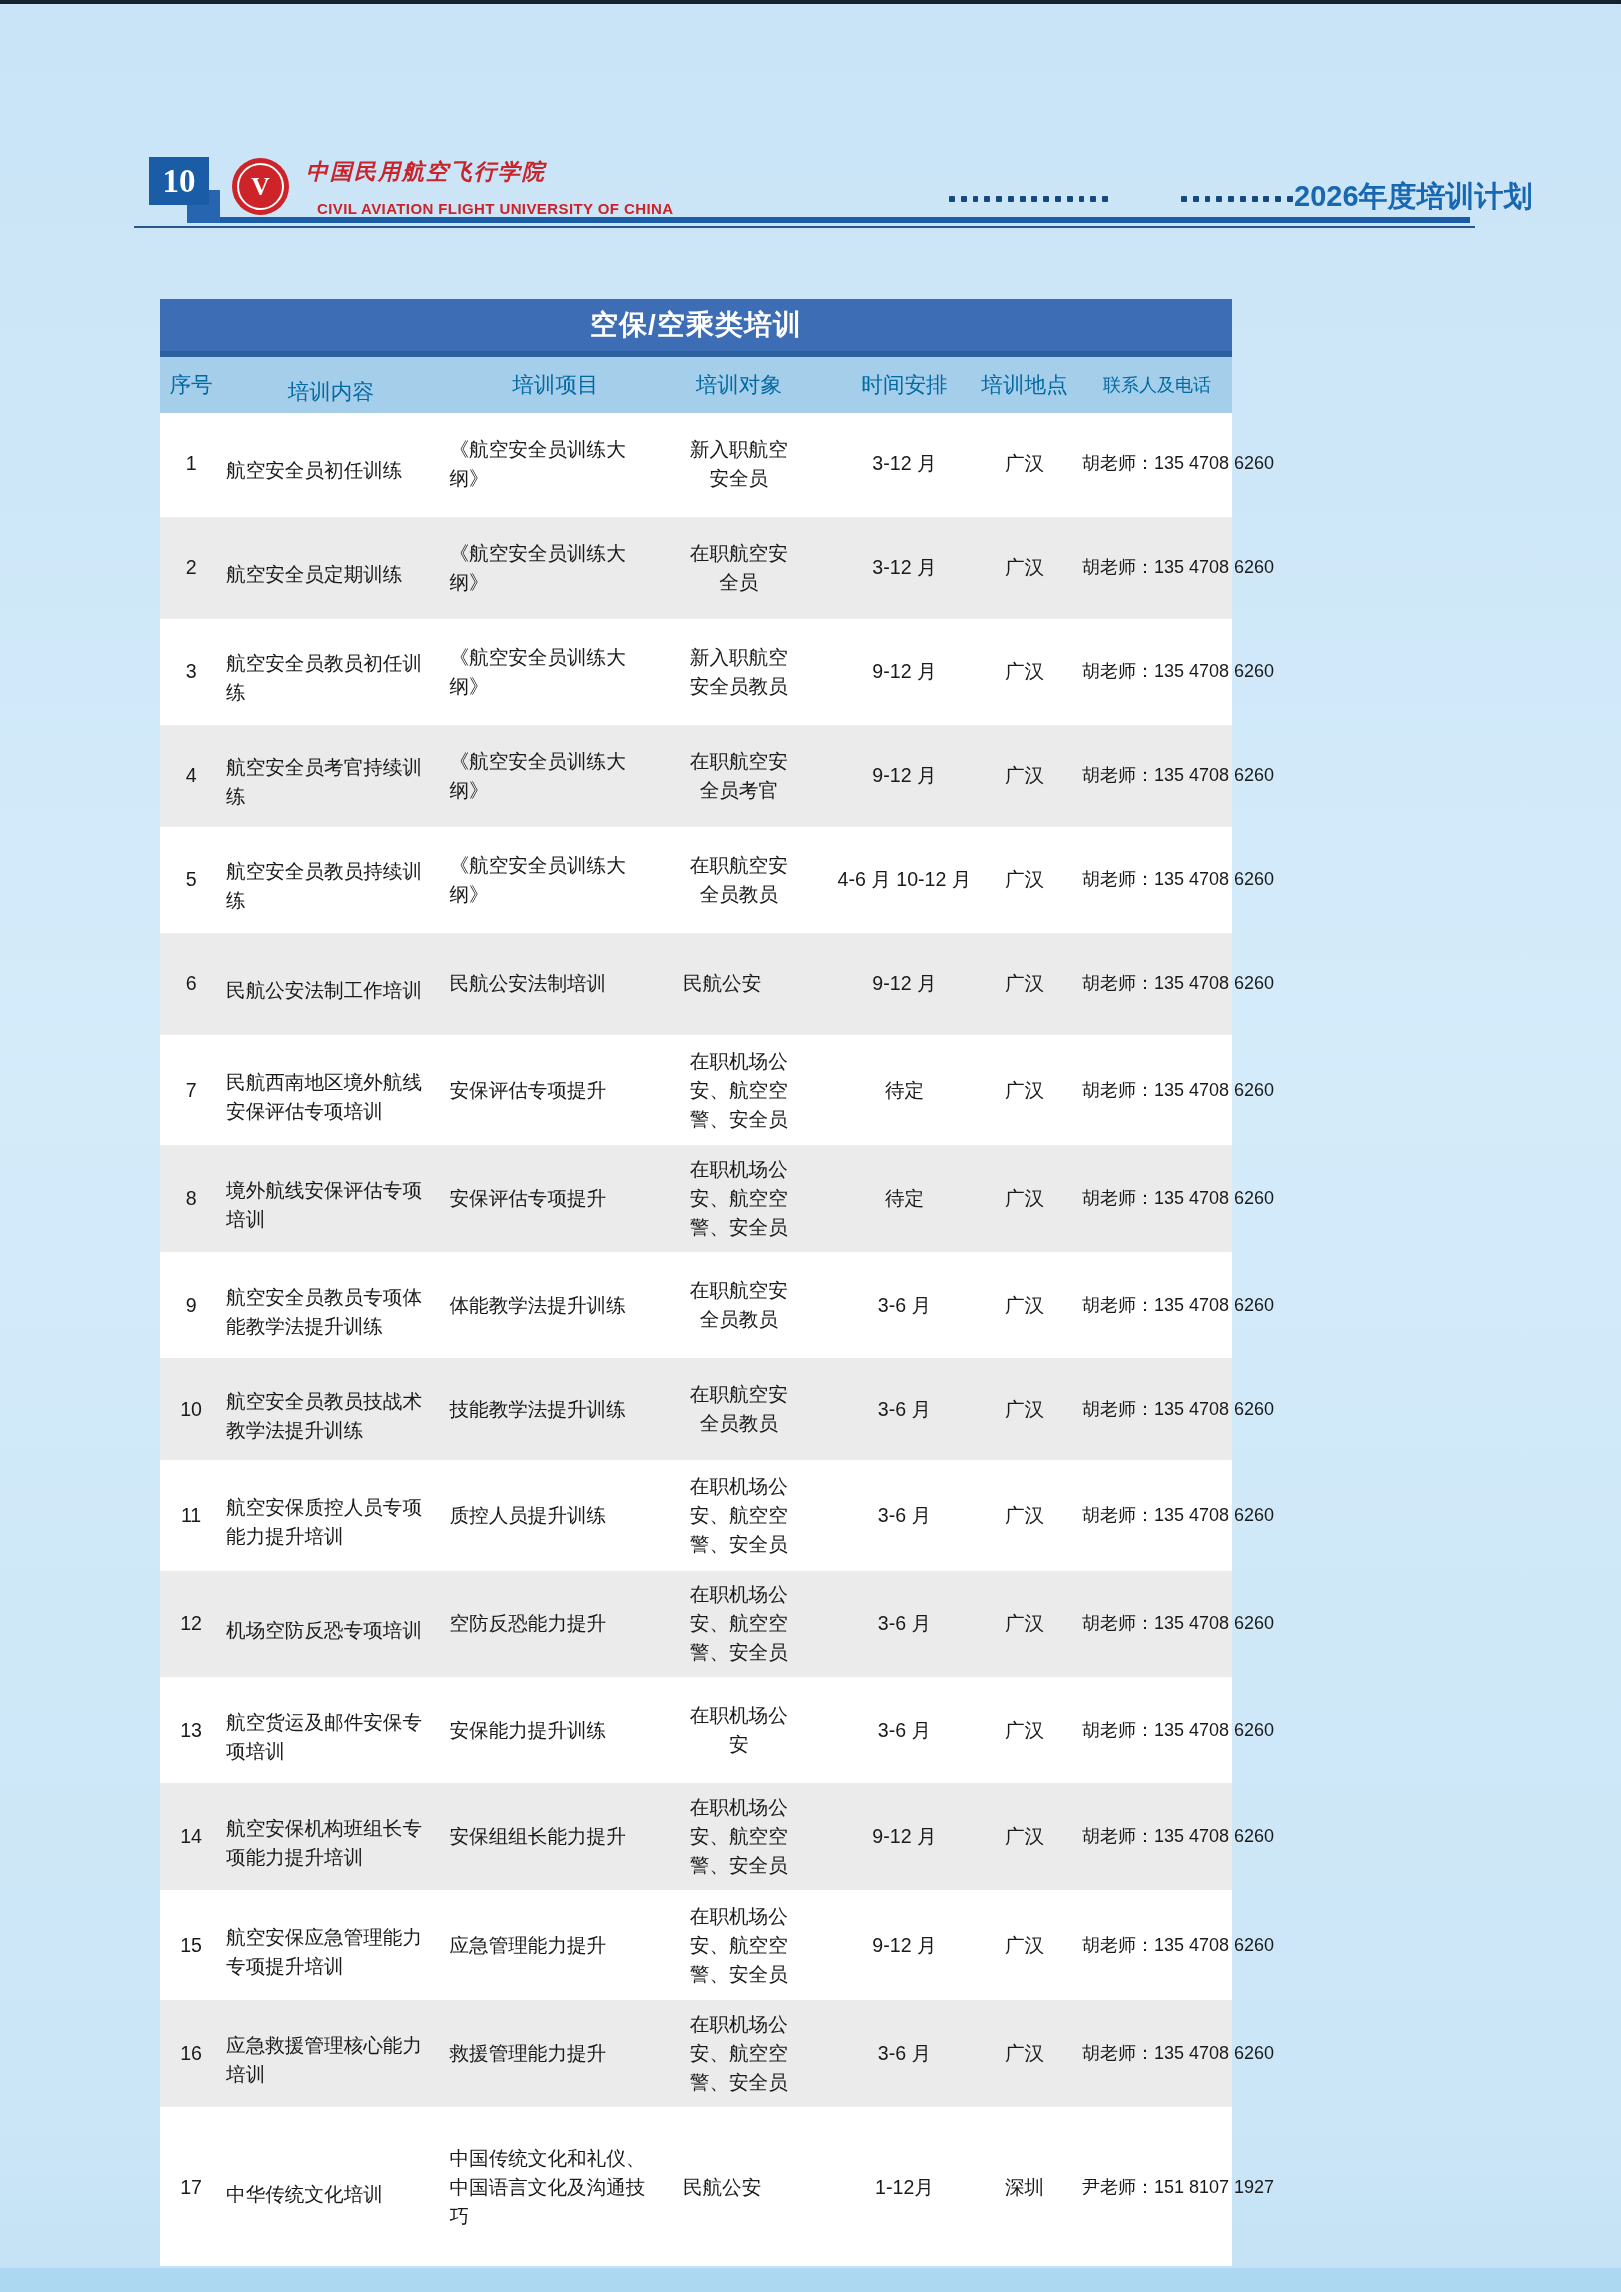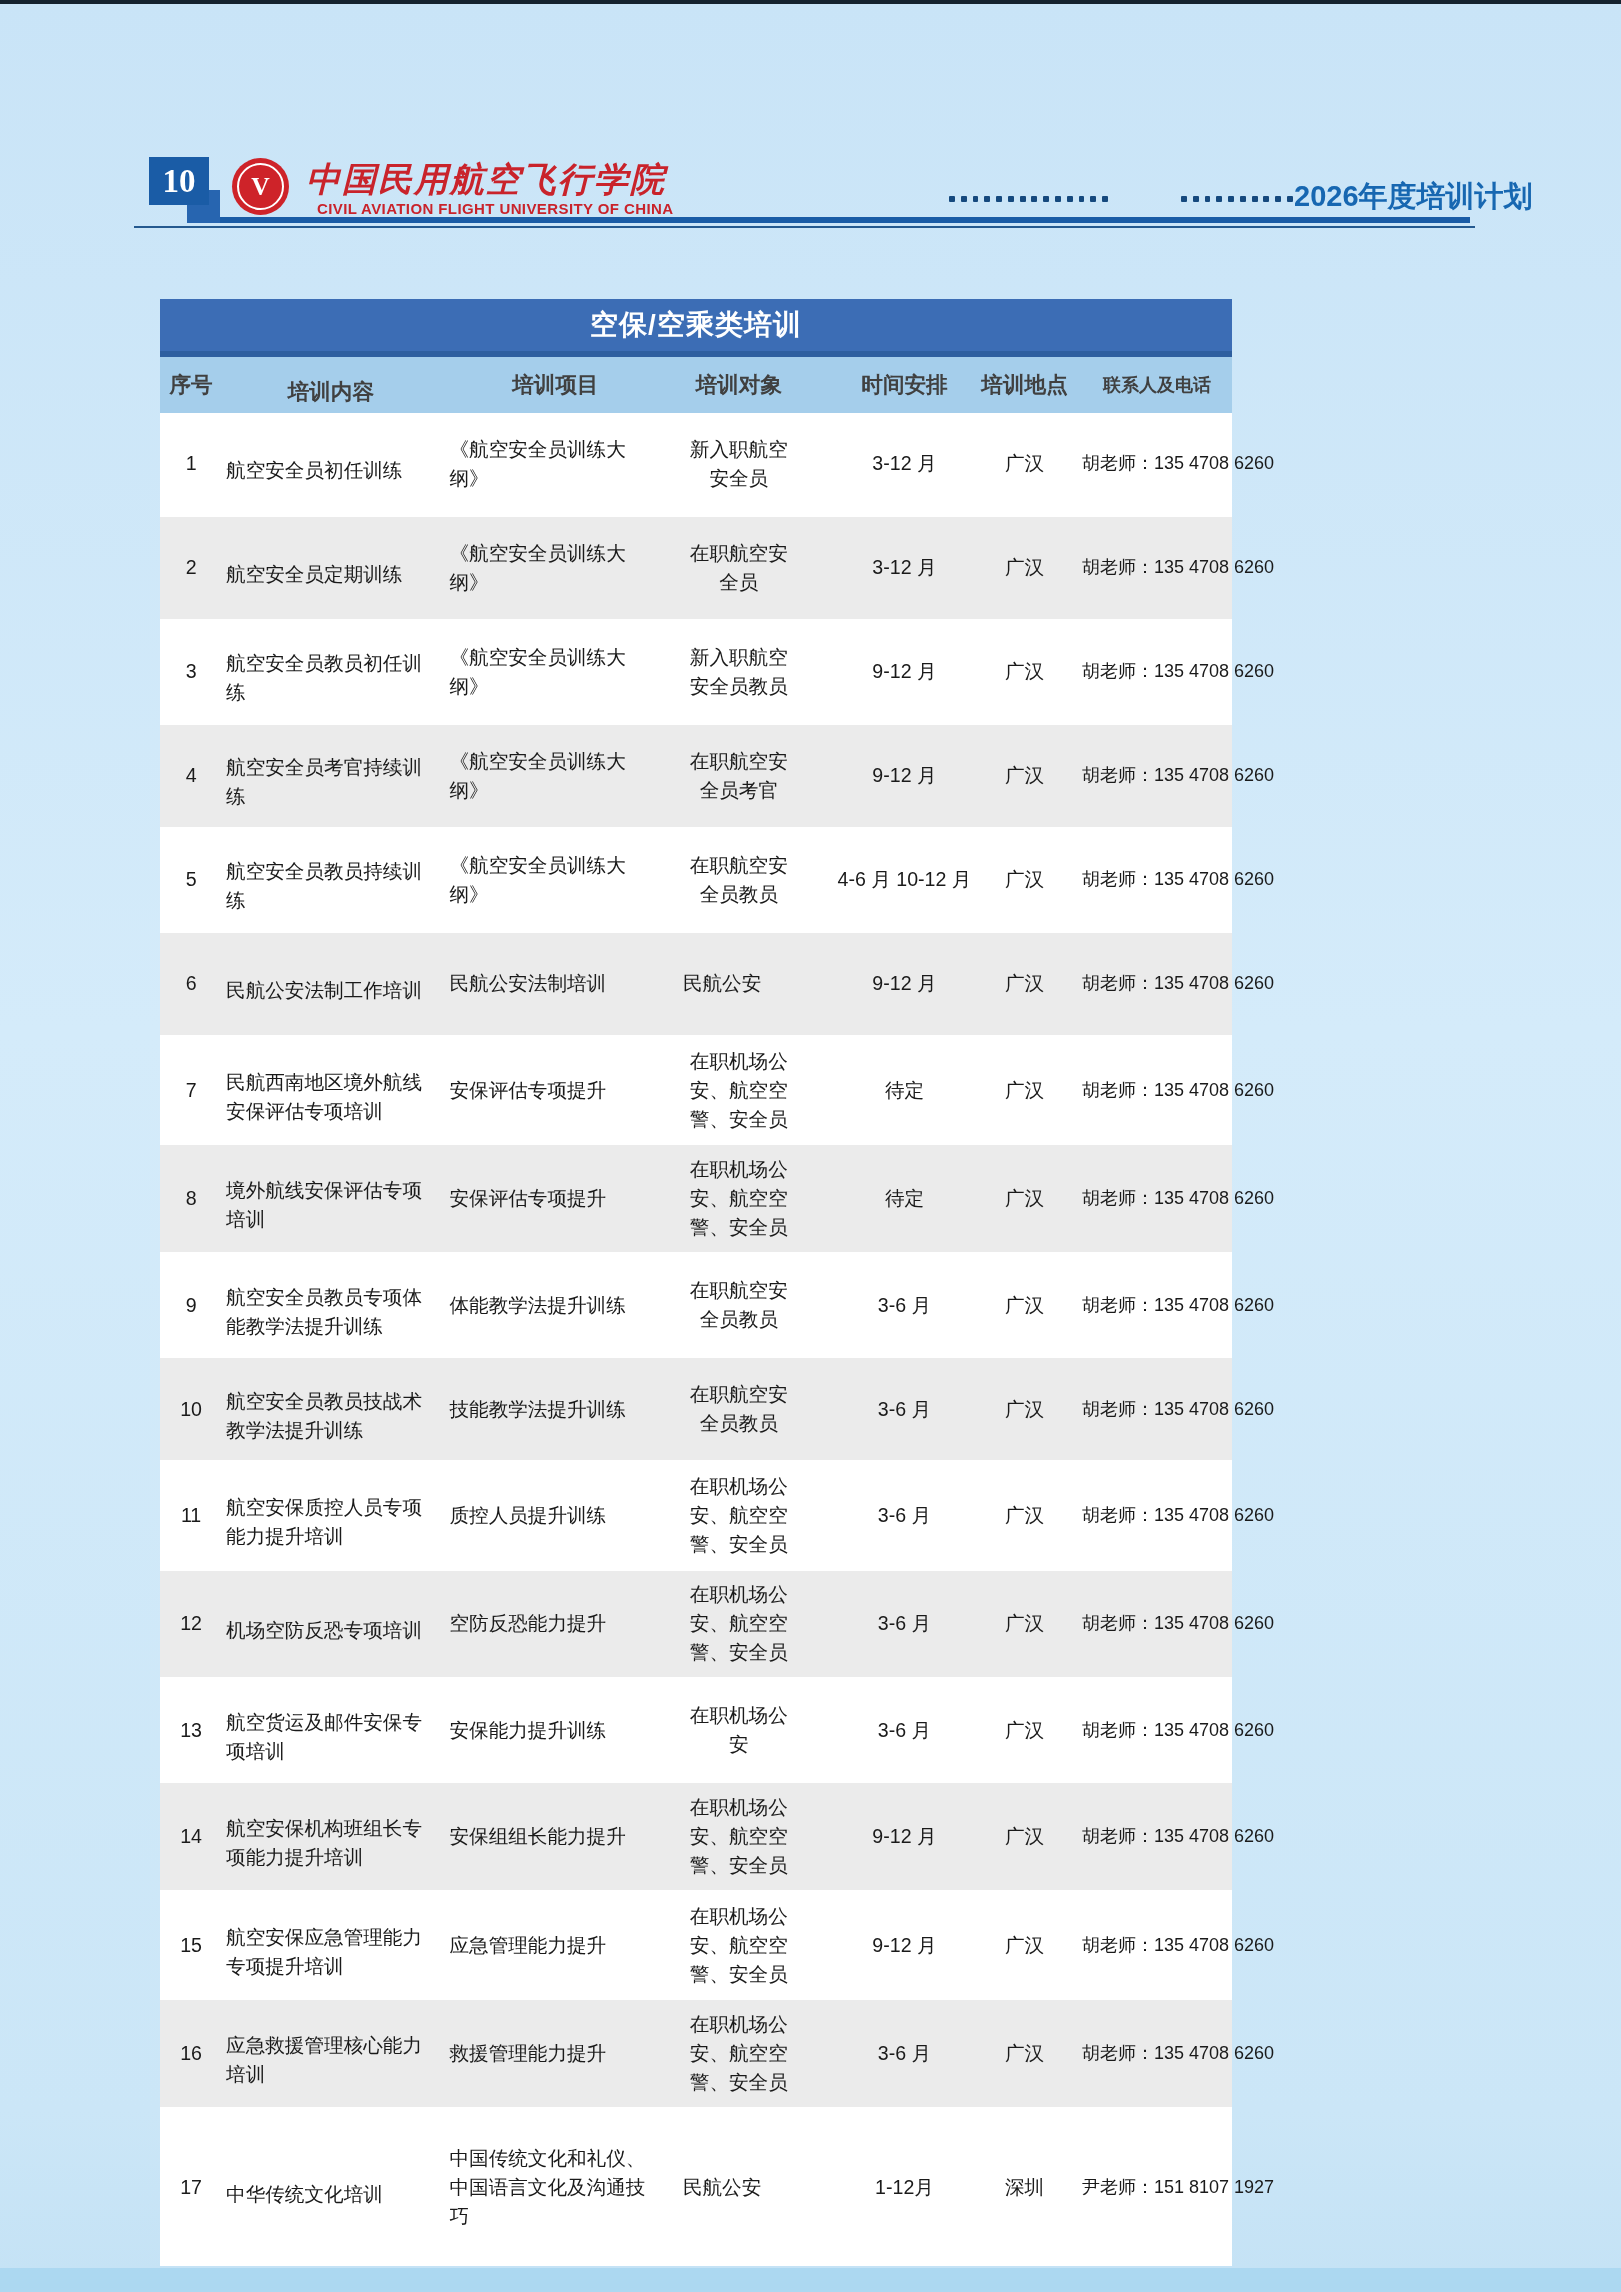--- a/index.html
+++ b/index.html
@@ -16,37 +16,37 @@
   .numbox2{position:absolute;left:187px;top:190px;width:33px;height:33px;background:#2765b0;z-index:2;}
   .rule-thick{position:absolute;left:209px;top:217px;width:1261px;height:5.9px;background:#1a5ca6;}
   .rule-thin{position:absolute;left:134px;top:226px;width:1341px;height:2px;background:#24598f;}
 
   .logo{position:absolute;left:232px;top:158px;width:57px;height:57px;border-radius:50%;
         background:#ce2329;display:flex;align-items:center;justify-content:center;z-index:3;}
   .logo::before{content:"";position:absolute;inset:4.9px;border:2px solid #fff;border-radius:50%;}
   .logo .v{position:relative;color:#fff;font-weight:bold;font-size:25.5px;
            font-family:"Liberation Serif","DejaVu Serif",serif;}
   .brand-cn{position:absolute;left:306px;top:157px;color:#c9232b;font-weight:bold;font-style:italic;
-            font-family:Liberation Sans, sans-serif;font-size:34px;letter-spacing:2px;white-space:nowrap;}
+            font-family:Liberation Sans, sans-serif;font-size:22px;letter-spacing:2px;white-space:nowrap;}
   .brand-en{position:absolute;left:317px;top:200px;color:#c9232b;font-weight:bold;font-size:15px;
             letter-spacing:0.4px;white-space:nowrap;}
 
   .dots{position:absolute;top:195px;height:7.8px;display:flex;align-items:center;}
   .dots i{display:inline-block;width:5.9px;height:5.9px;background:#15497e;border-radius:1px;margin-right:5.9px;}
   .dots1{left:949px;}
   .dots2{left:1181px;}
   .plan-title{position:absolute;left:1294px;top:177px;width:181px;text-align:right;
               color:#1767b1;font-size:29px;font-weight:bold;white-space:nowrap;}
 
   
   .table{position:absolute;left:160px;top:299px;width:1072px;}
   .table-title{height:52px;background:#3c6db5;color:#fff;font-size:28px;font-weight:bold;
                display:flex;align-items:center;justify-content:center;letter-spacing:1px;}
   .table-divider{height:5.9px;background:#2e5f9f;}
-  .thead{display:flex;background:#a5ceeb;color:#404040;font-weight:bold;font-size:21.6px;height:56px;}
+  .thead{display:flex;background:#a5ceeb;color:#0369a1;font-weight:normal;font-size:21.6px;height:56px;}
   .th{display:flex;align-items:center;justify-content:center;text-align:center;}
 
   .tr{display:flex;min-height:102px;background:#ffffff;align-items:stretch;}
   .tr.alt{background:#ebebeb;border-top:2.9px solid #fff;border-bottom:2.9px solid #fff;}
   .tr.last{min-height:157px;}
   .td{display:flex;align-items:center;font-size:19.6px;color:#1a1a1a;line-height:29px;
       box-sizing:border-box;padding:9.8px 0;}
   .center{justify-content:center;text-align:center;}
 
   .c0{width:5.8%;}

